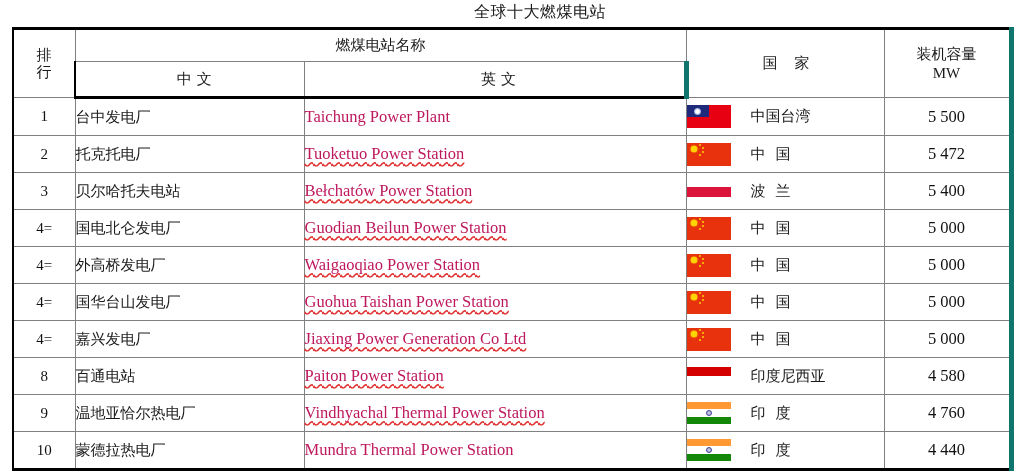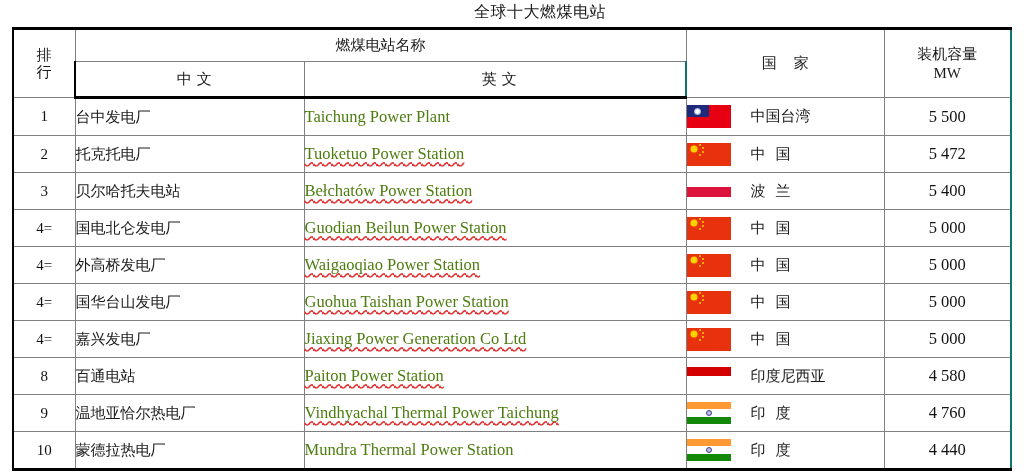--- a/index.html
+++ b/index.html
@@ -62,21 +62,21 @@
   tr.hdr-bottom > td, tr.hdr-bottom > th {
     border-bottom: 3px solid #000 !important;
     padding-left: 9px;
   }
   table.main tr > td:first-child,
   table.main tr > th:first-child {
     border-left: 2px solid #000;
   }
   table.main tr > td:last-child,
   table.main tr > th:last-child {
-    border-right: 2px solid #0f766e;
+    border-right: 5px solid #0f766e;
   }
   
   col.c-rank { width: 62px; }
   col.c-cn   { width: 229px; }
   col.c-en   { width: 382px; }
   col.c-country { width: 198px; }
   col.c-cap  { width: 127px; }
 
   
   .hdr {
@@ -115,21 +115,21 @@
     font-family: "DejaVu Sans", "Liberation Sans", sans-serif;
     font-size: 15px;
     color: #1a1a1a;
     white-space: nowrap;
   }
   .cell-en {
     padding-left: 12px;
     font-family: "Liberation Serif", "DejaVu Serif", serif;
     font-size: 16.5px;
     white-space: nowrap;
-    color: #4d7c0f;
+    color: #be185d;
   }
   .spell {
     text-decoration: underline wavy #e03131;
     text-decoration-skip-ink: none;
     text-underline-offset: 2px;
   }
   .cell-country {
     padding-left: 8px;
     font-family: "DejaVu Sans", "Liberation Sans", sans-serif;
     font-size: 15px;
@@ -380,21 +380,21 @@
                   <span class="top"></span>
                 </span>
                 <span class="country-name">印度尼西亚</span>
               </span>
             </td>
             <td class="cell-cap">4 580</td>
           </tr>
           <tr class="data-row">
             <td class="cell-rank">9</td>
             <td class="cell-cn">温地亚恰尔热电厂</td>
-            <td class="cell-en"><span class="spell">Vindhyachal Thermal Power Taichung</span></td>
+            <td class="cell-en"><span class="spell">Vindhyachal Thermal Power Station</span></td>
             <td class="cell-country">
               <span class="country-inner">
                 <span class="flag flag-in">
                   <span class="band-top"></span>
                   <span class="band-mid"></span>
                   <span class="band-bot"></span>
                   <span class="chakra"></span>
                 </span>
                 <span class="country-name wide">印度</span>
               </span>

